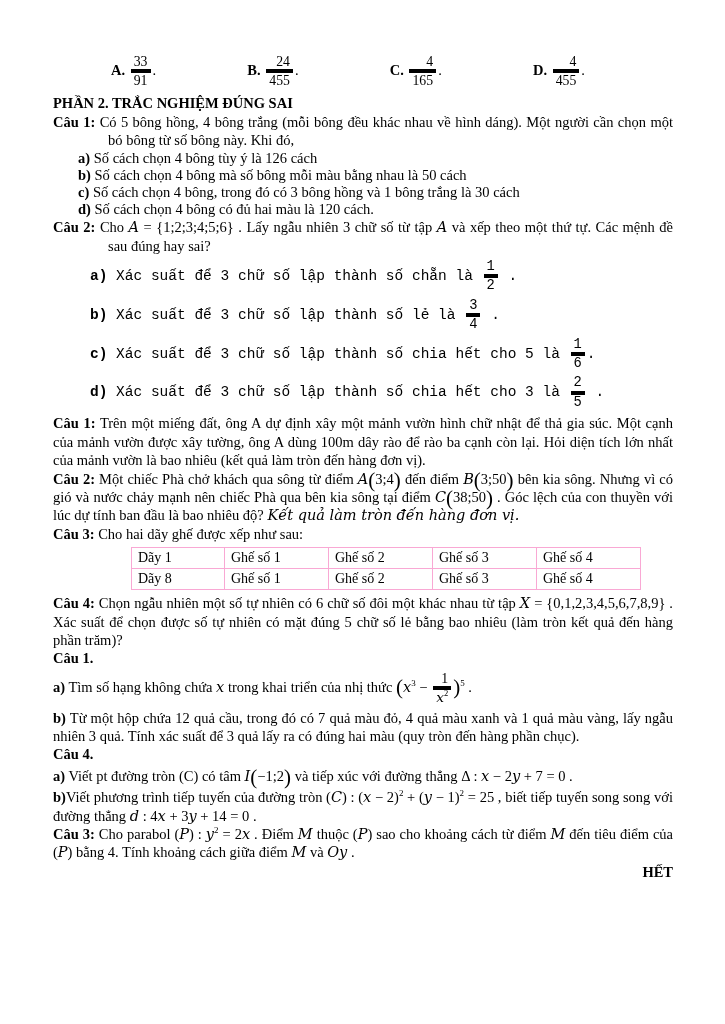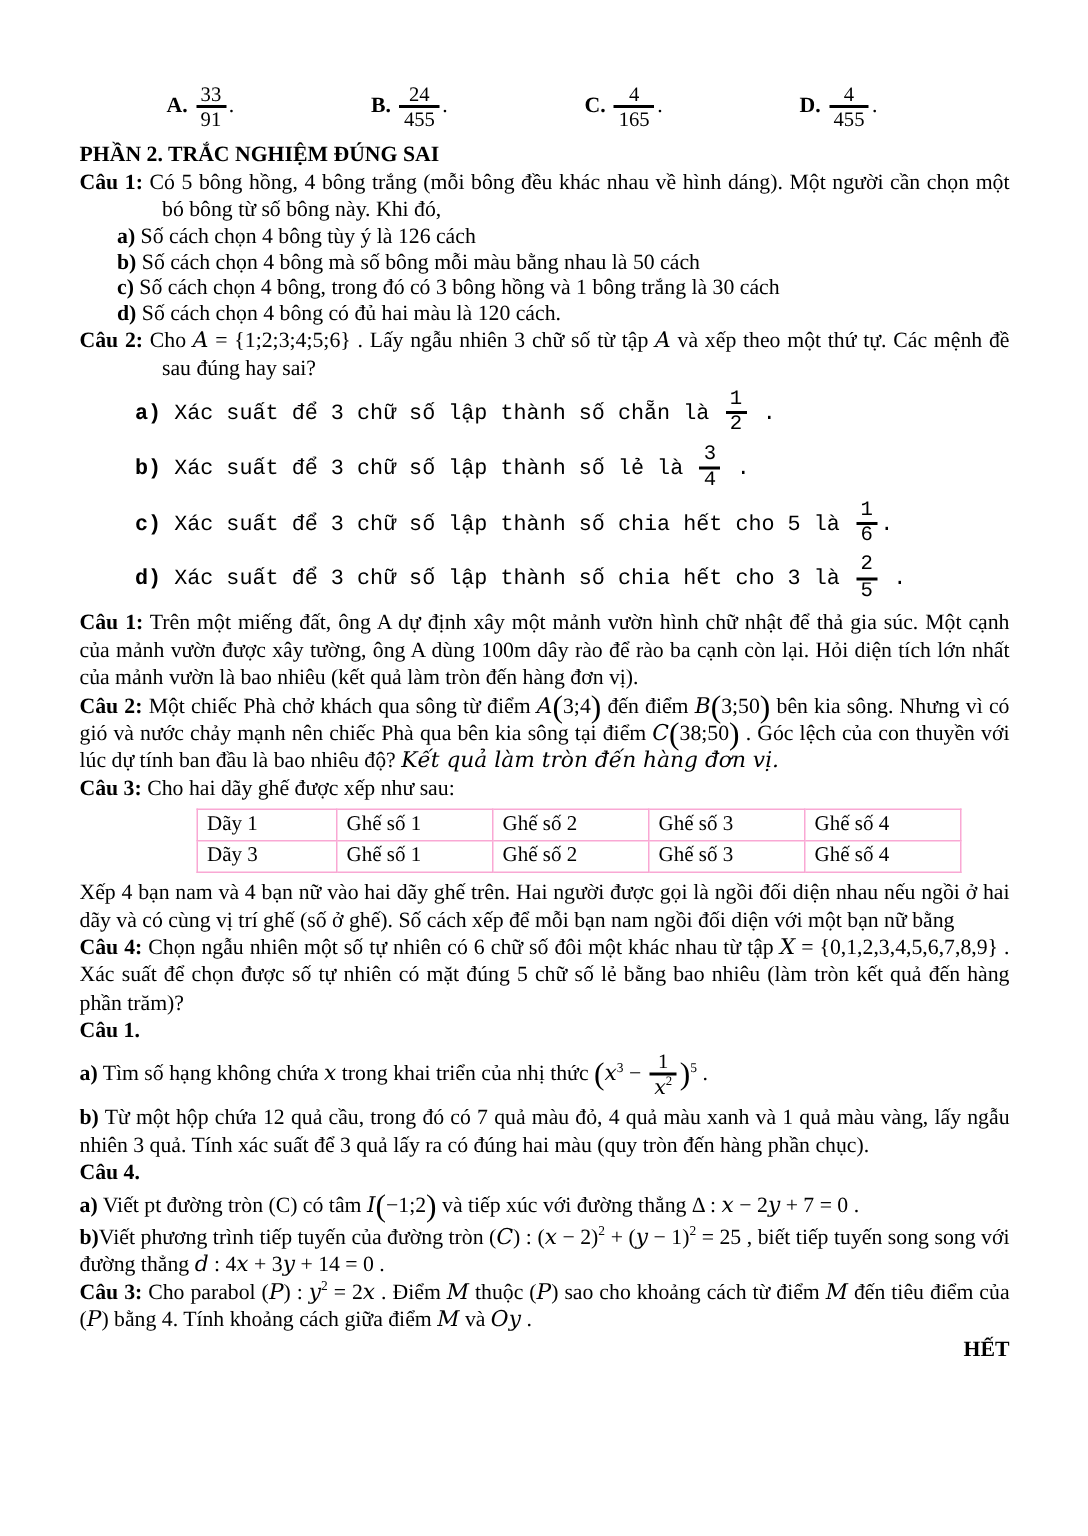--- a/index.html
+++ b/index.html
@@ -15,23 +15,23 @@
   .head{font-weight:bold;margin:0;line-height:1.3;}
   .para{margin:0;line-height:1.27;}
   .just{text-align:justify;}
   .hang{padding-left:55px;text-indent:-55px;text-align:justify;}
   .item{margin-left:25px;line-height:1.18;}
   .fitem{margin:4px 0 4px 37px;font-family:Liberation Mono, monospace;}
   .tall{margin:3px 0;}
   .bold{font-weight:bold;}
   .ital{font-style:italic;font-family:"DejaVu Serif","Liberation Serif",serif;}
   .sup{font-size:0.62em;vertical-align:super;line-height:0;}
-  .frac{display:inline-block;vertical-align:middle;text-align:center;line-height:1;margin:0 2px;}
+  .frac{display:inline-block;vertical-align:middle;text-align:right;line-height:1;margin:0 2px;}
   .fnum,.fden{display:block;font-size:0.95em;line-height:1.12;padding:0 3px;}
-  .fden{border-top:2px solid #000000;}
+  .fden{border-top:4px solid #000000;}
   .bigp{font-size:1.45em;line-height:0;vertical-align:-0.13em;}
   table.seat{border-collapse:collapse;margin:4px 0 4px 78px;}
   .seat td{border:1px solid #f9a8d4;padding:0 6px;height:20px;line-height:20px;font-size:14px;font-family:Liberation Serif, serif;}
   .seat td.c0{width:80px;}
   .seat td.cx{width:91px;}
   .end{text-align:right;font-weight:bold;margin:2px 0 0;}
 </style>
 </head>
 <body>
 
@@ -65,30 +65,29 @@
   <table class="seat">
     <tbody>
       <tr>
         <td class="c0">Dãy 1</td>
         <td class="cx">Ghế số 1</td>
         <td class="cx">Ghế số 2</td>
         <td class="cx">Ghế số 3</td>
         <td class="cx">Ghế số 4</td>
       </tr>
       <tr>
-        <td class="c0">Dãy 3</td>
+        <td class="c0">Dãy 8</td>
         <td class="cx">Ghế số 1</td>
         <td class="cx">Ghế số 2</td>
         <td class="cx">Ghế số 3</td>
         <td class="cx">Ghế số 4</td>
       </tr>
     </tbody>
   </table>
 
-  <p class="para just">Xếp 4 bạn nam và 4 bạn nữ vào hai dãy ghế trên. Hai người được gọi là ngồi đối diện nhau nếu ngồi ở hai dãy và có cùng vị trí ghế (số ở ghế). Số cách xếp để mỗi bạn nam ngồi đối diện với một bạn nữ bằng</p>
   <p class="para just"><span class="bold">Câu 4:</span> Chọn ngẫu nhiên một số tự nhiên có 6 chữ số đôi một khác nhau từ tập <span class="ital">X</span> = {0,1,2,3,4,5,6,7,8,9} . Xác suất để chọn được số tự nhiên có mặt đúng 5 chữ số lẻ bằng bao nhiêu (làm tròn kết quả đến hàng phần trăm)?</p>
 
   <p class="para"><span class="bold">Câu 1.</span></p>
   <p class="para tall"><span class="bold">a)</span> Tìm số hạng không chứa <span class="ital">x</span> trong khai triển của nhị thức <span class="bigp">(</span><span class="ital">x</span><span class="sup">3</span> − <span class="frac"><span class="fnum">1</span><span class="fden"><span class="ital">x</span><span class="sup">2</span></span></span><span class="bigp">)</span><span class="sup">5</span> .</p>
   <p class="para just"><span class="bold">b)</span> Từ một hộp chứa 12 quả cầu, trong đó có 7 quả màu đỏ, 4 quả màu xanh và 1 quả màu vàng, lấy ngẫu nhiên 3 quả. Tính xác suất để 3 quả lấy ra có đúng hai màu (quy tròn đến hàng phần chục).</p>
   <p class="para"><span class="bold">Câu 4.</span></p>
   <p class="para tall"><span class="bold">a)</span> Viết pt đường tròn (C) có tâm <span class="ital">I</span><span class="bigp">(</span>−1;2<span class="bigp">)</span> và tiếp xúc với đường thẳng Δ : <span class="ital">x</span> − 2<span class="ital">y</span> + 7 = 0 .</p>
   <p class="para just"><span class="bold">b)</span>Viết phương trình tiếp tuyến của đường tròn (<span class="ital">C</span>) : (<span class="ital">x</span> − 2)<span class="sup">2</span> + (<span class="ital">y</span> − 1)<span class="sup">2</span> = 25 , biết tiếp tuyến song song với đường thẳng <span class="ital">d</span> : 4<span class="ital">x</span> + 3<span class="ital">y</span> + 14 = 0 .</p>
   <p class="para just"><span class="bold">Câu 3:</span> Cho parabol (<span class="ital">P</span>) : <span class="ital">y</span><span class="sup">2</span> = 2<span class="ital">x</span> . Điểm <span class="ital">M</span> thuộc (<span class="ital">P</span>) sao cho khoảng cách từ điểm <span class="ital">M</span> đến tiêu điểm của (<span class="ital">P</span>) bằng 4. Tính khoảng cách giữa điểm <span class="ital">M</span> và <span class="ital">Oy</span> .</p>
 

